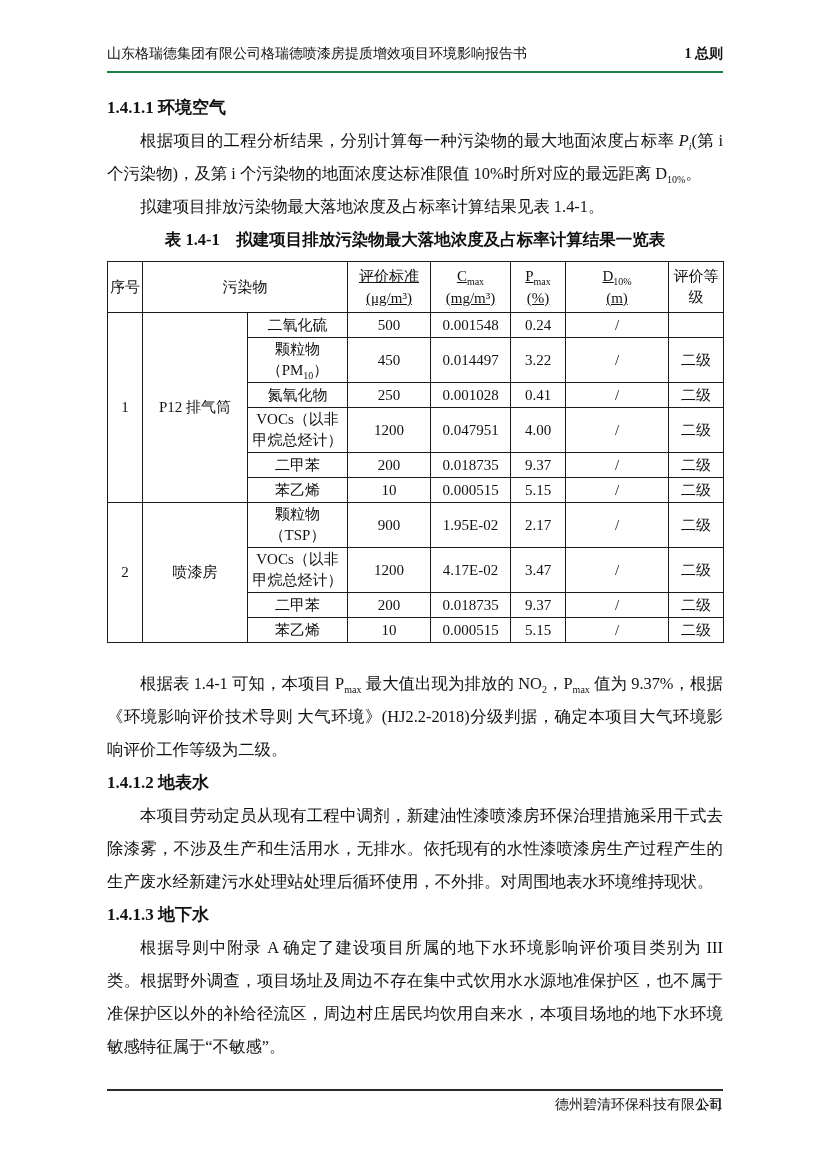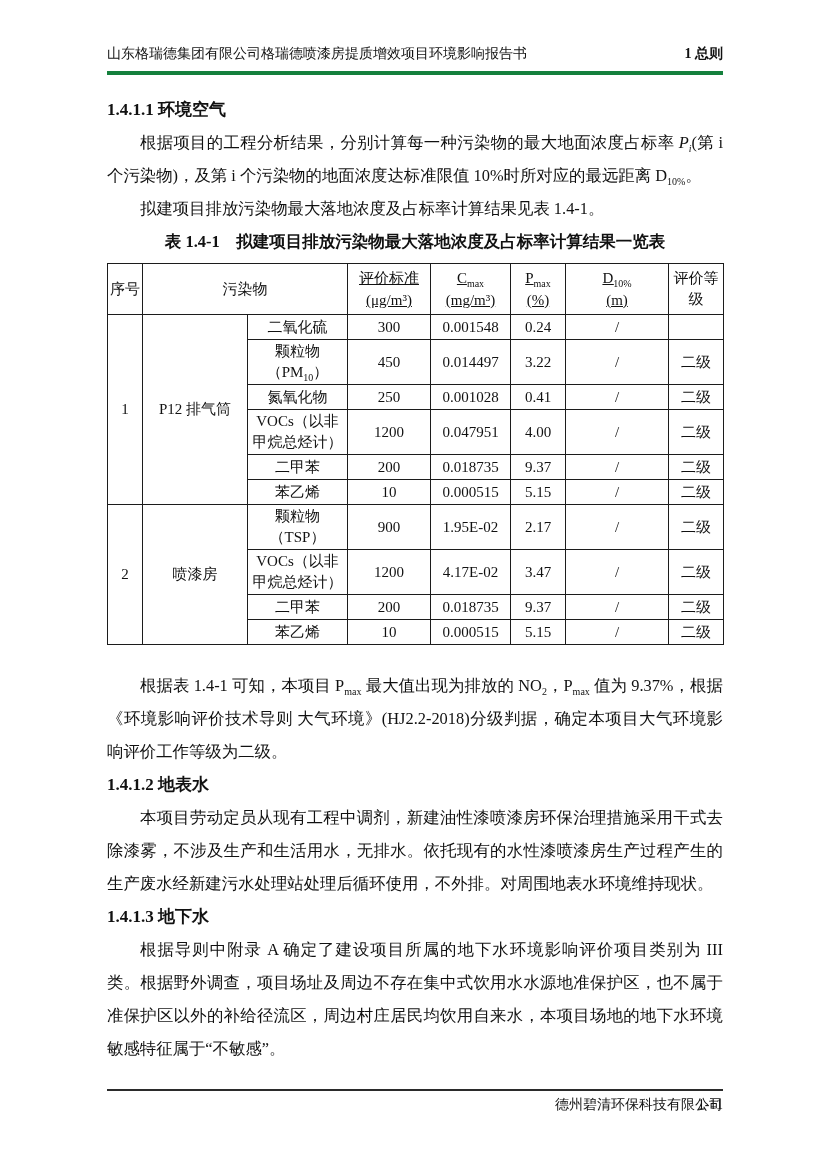--- a/index.html
+++ b/index.html
@@ -8,21 +8,21 @@
     margin:0 auto;color:#111;
     font-family:"Liberation Serif","DejaVu Serif",serif;
     overflow:hidden;
   }
   .content{position:absolute;left:107px;top:44px;width:616px;}
 
   
   .doc-header{
     display:flex;justify-content:space-between;align-items:flex-end;
     font-size:14px;line-height:20px;padding-bottom:7px;
-    border-bottom:4px solid #15803d;
+    border-bottom:2px solid #15803d;
   }
   .doc-header .hdr-right{font-weight:bold;}
 
   
   .sec-heading{
     font-size:17px;font-weight:bold;line-height:33px;
     margin:18px 0 0 0;
   }
   .para{
     font-size:16.4px;line-height:33px;text-align:justify;
@@ -113,21 +113,21 @@
             <span class="th-line">(m)</span>
           </th>
           <th>评价等级</th>
         </tr>
       </thead>
       <tbody>
         <tr>
           <td rowspan="6">1</td>
           <td rowspan="6">P12 排气筒</td>
           <td><span>二氧化硫</span><sub></sub><span></span></td>
-          <td>300</td>
+          <td>500</td>
           <td>0.001548</td>
           <td>0.24</td>
           <td>/</td>
           <td></td>
         </tr>
         <tr>
           <td><span>颗粒物（PM</span><sub>10</sub><span>）</span></td>
           <td>450</td>
           <td>0.014497</td>
           <td>3.22</td>

